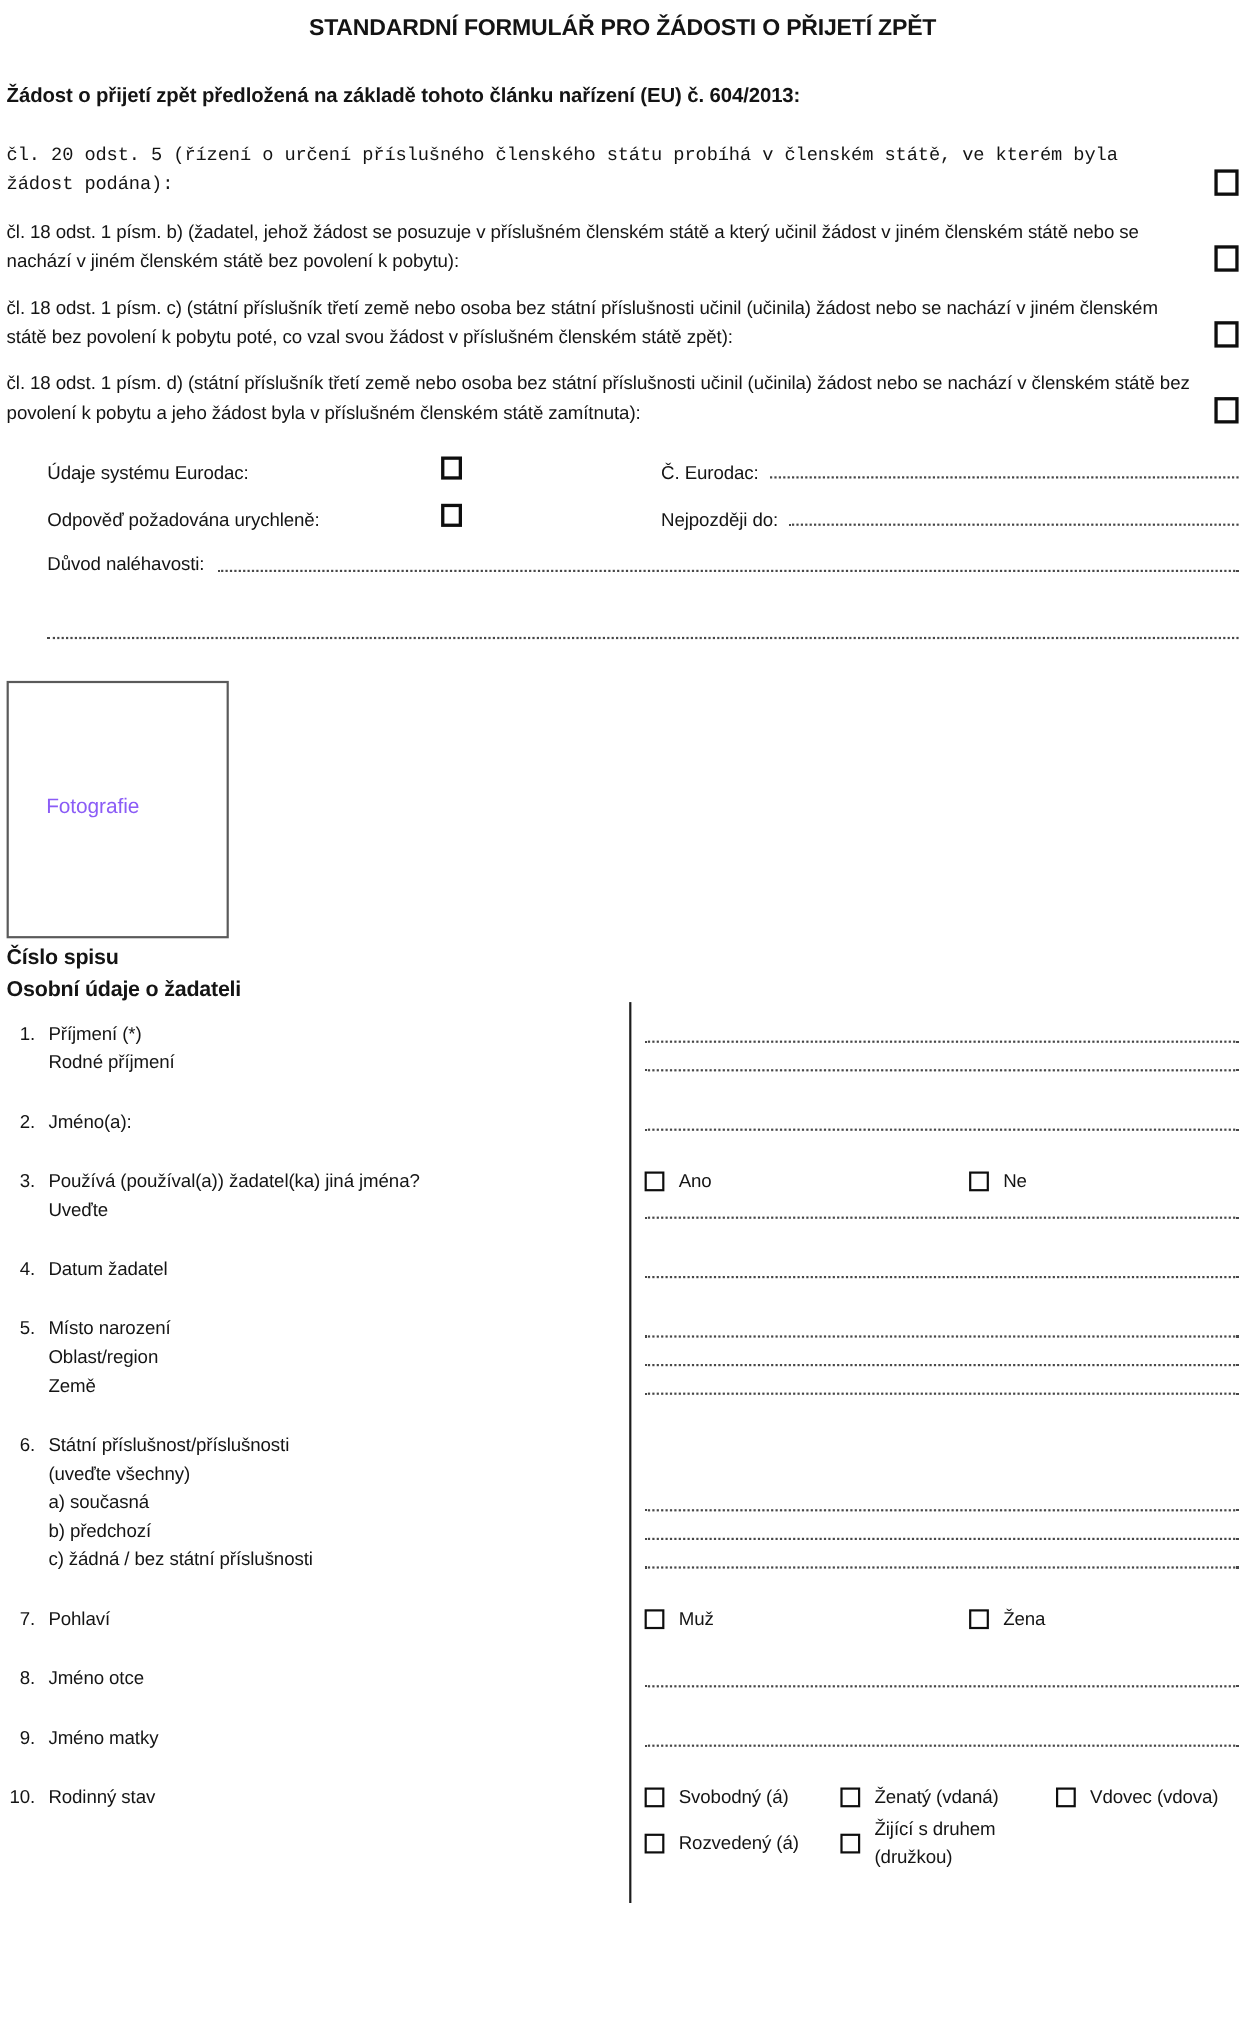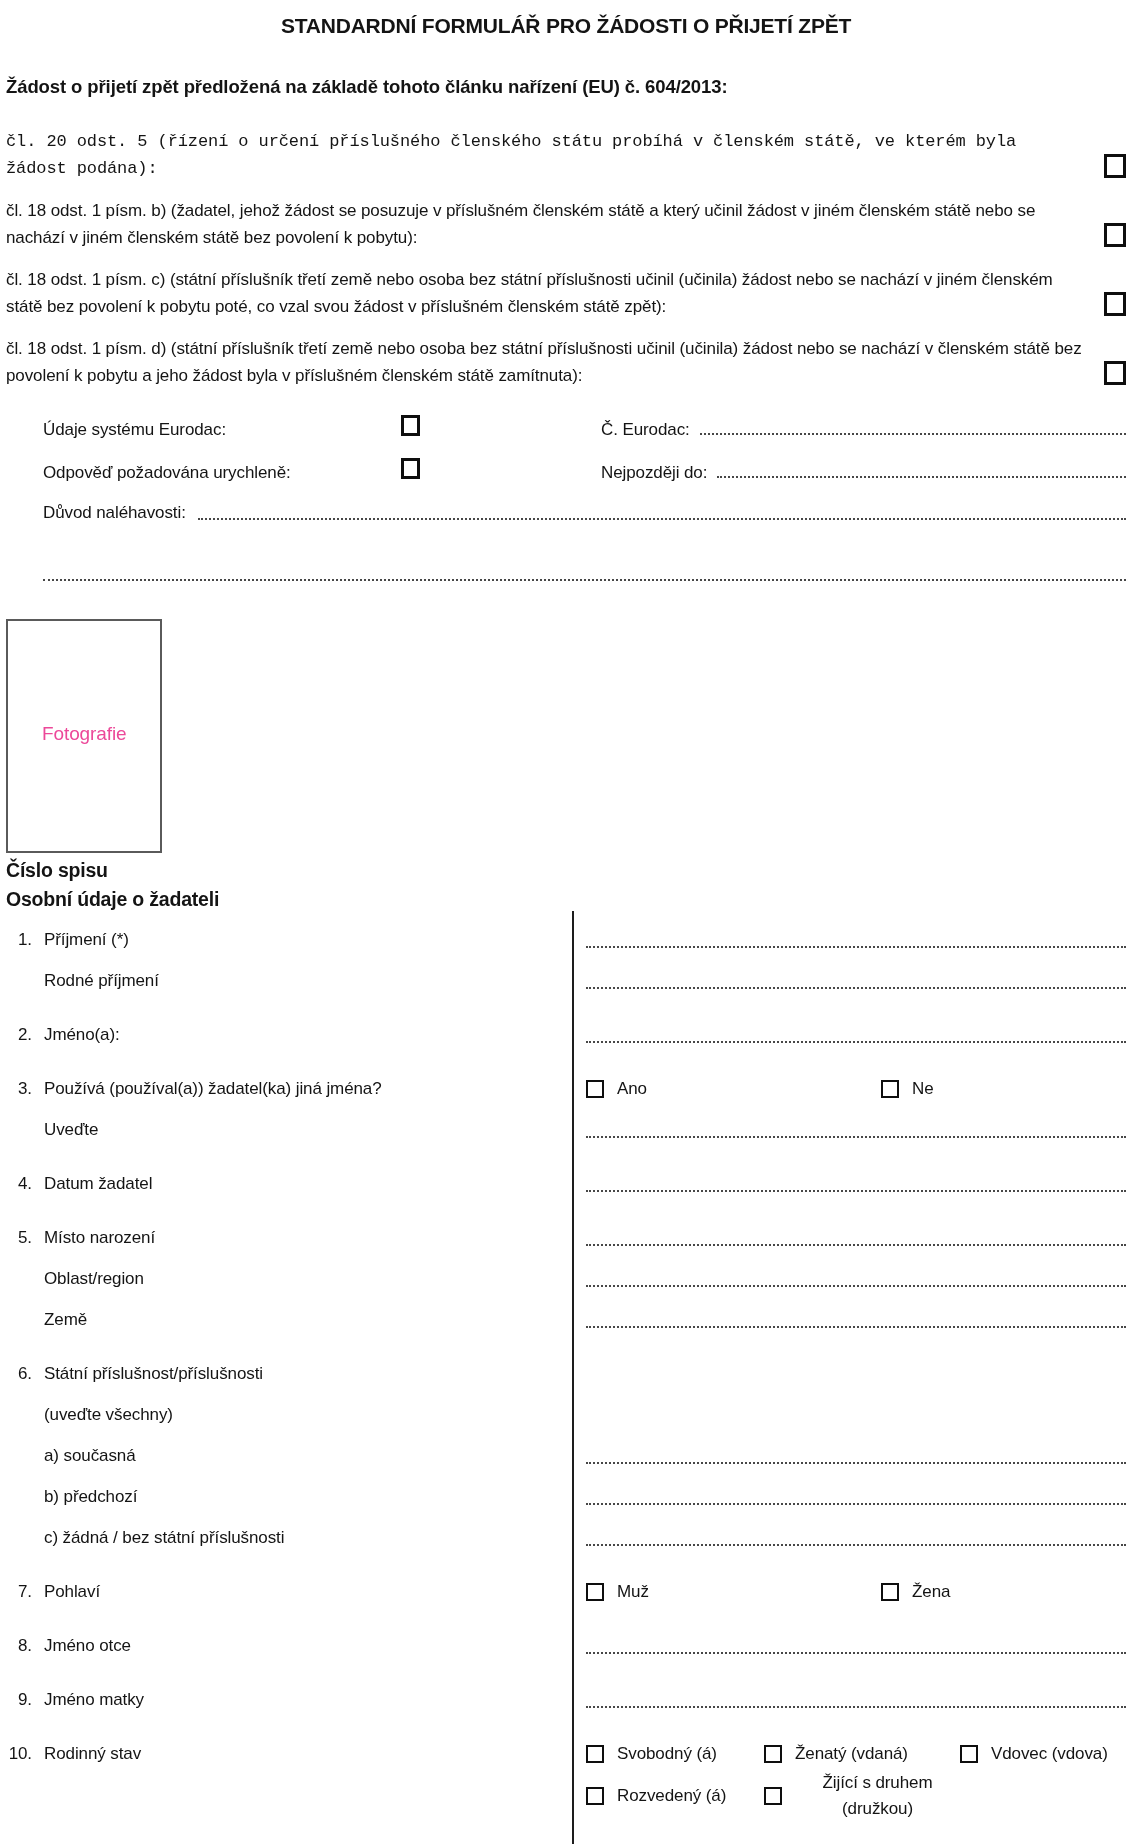--- a/index.html
+++ b/index.html
@@ -39,40 +39,40 @@
   .e-right{display:flex;align-items:flex-start;}
   .e-right .e-label{white-space:nowrap;margin-right:10px;line-height:27px;}
   .e-right .dots{height:17px;}
   .reason-row{display:flex;margin-top:12px;line-height:27px;align-items:flex-start;}
   .reason-row .e-label{white-space:nowrap;margin-right:12px;}
   .standalone-dots{margin-top:36px;display:flex;}
   .standalone-dots .dots{height:17px;}
 
   
   .photo{
-    margin-top:38px;width:156px;height:234px;border:2px solid #5a5a5a;
-    box-sizing:border-box;padding-top:102px;padding-left:34px;font-size:19px;color:#ec4899;
+    margin-top:38px;width:202px;height:234px;border:2px solid #5a5a5a;
+    box-sizing:border-box;padding-top:102px;padding-left:34px;font-size:19px;color:#8b5cf6;
   }
 
   .h-heading{font-size:19.5px;font-weight:bold;margin-top:6px;letter-spacing:-0.2px;}
 
   
   .personal{position:relative;padding:16px 0 28px;}
   .divider{position:absolute;left:566px;top:0;bottom:0;width:2px;background:#1d1d1d;}
   .p-row{display:flex;line-height:26px;}
   .p-row.p-new{margin-top:28px;}
-  .p-row.p-sub{margin-top:15px;}
+  .p-row.p-sub{}
   .p-row:first-child{margin-top:0;}
   .p-left{width:566px;flex:none;display:flex;box-sizing:border-box;padding-right:24px;}
   .p-num{width:26px;text-align:right;margin-right:12px;flex:none;}
   .p-right{flex:1;display:flex;flex-direction:column;padding-left:14px;box-sizing:border-box;}
   .p-right .dots{flex:none;height:19px;width:100%;}
   .opts{display:flex;align-items:center;min-height:26px;line-height:26px;}
   .opts + .opts{margin-top:3px;}
-  .opt{display:flex;align-items:center;flex:none;box-sizing:border-box;text-align:center;}
+  .opt{display:flex;align-items:center;flex:none;box-sizing:border-box;}
   .opt .cb{margin-right:13px;}
   .opts .opt:first-child{width:295px;}
   .opts-grid .opt:first-child{width:178px;}
   .opts-grid .opt:nth-child(2){width:196px;}
 </style>
 </head>
 <body>
 
 <div class="page">
 

